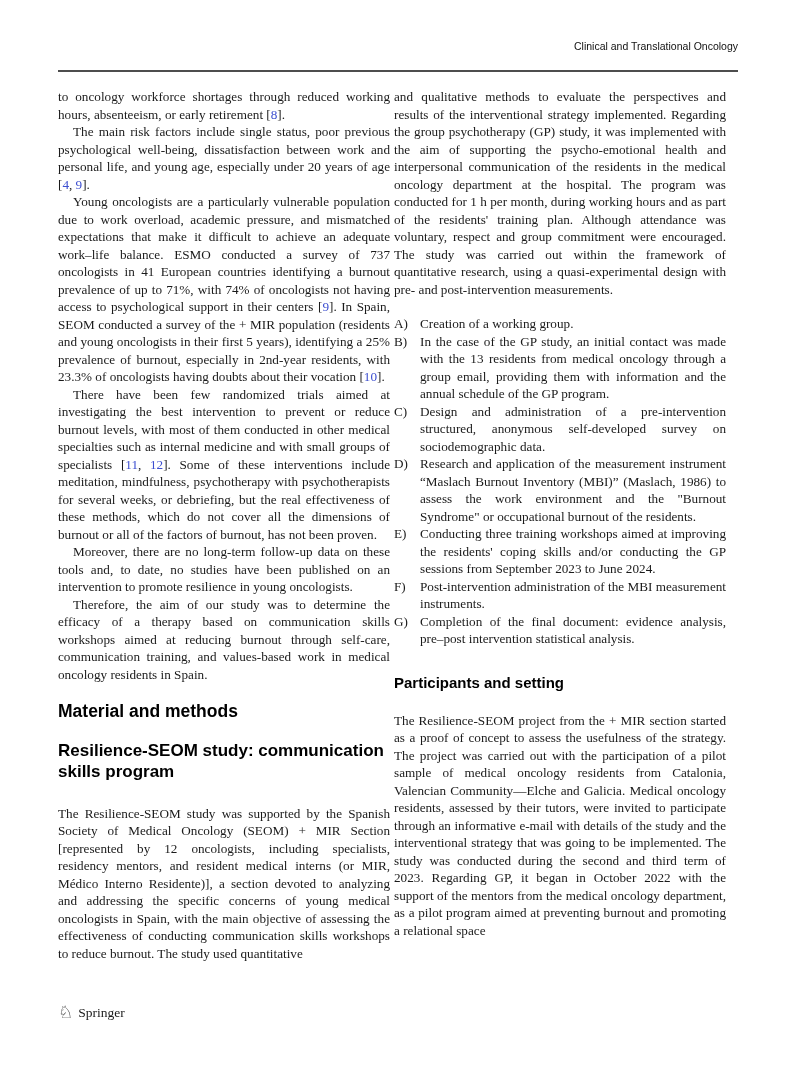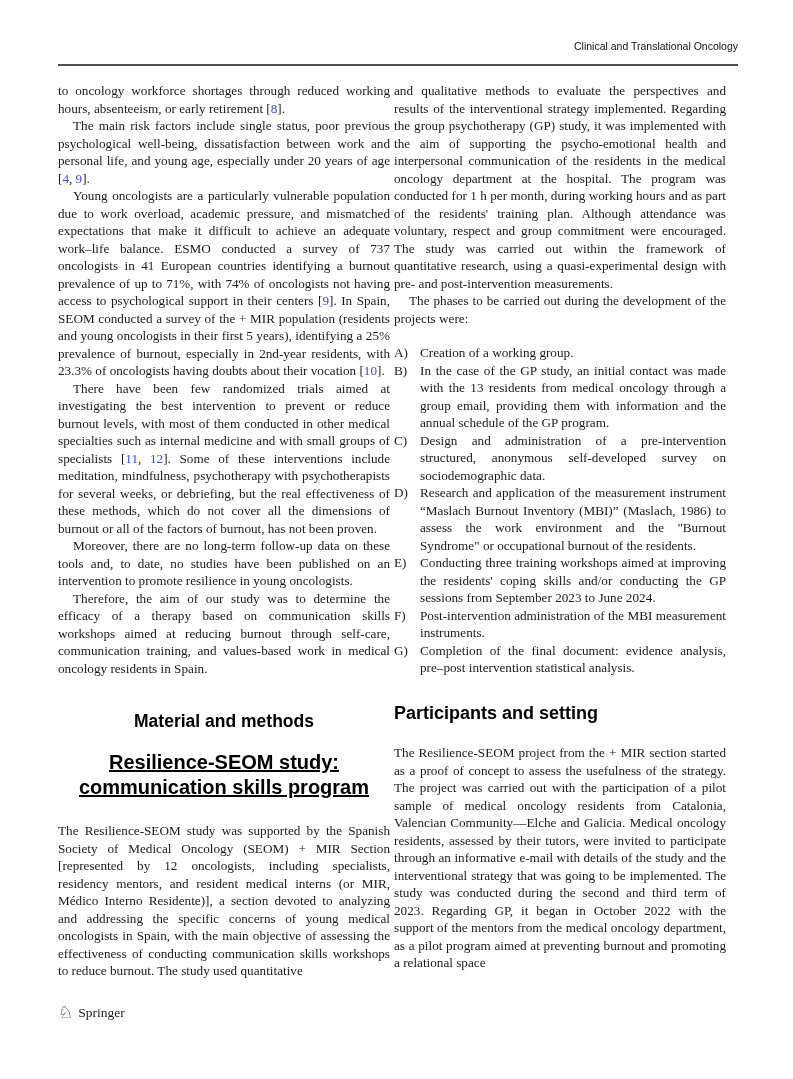--- a/index.html
+++ b/index.html
@@ -17,21 +17,21 @@
     left: 58px;
     top: 40px;
     width: 680px;
   }
   
   .journal-title {
     font-family: "Liberation Sans", sans-serif;
     font-size: 10.5px;
     color: #111;
     text-align: right;
-    margin-bottom: 12px;
+    margin-bottom: 18px;
   }
   .header-rule {
     height: 2px;
     background: #4d4d4d;
     margin-bottom: 16px;
   }
   
   .columns {
     display: flex;
     gap: 4px;
@@ -49,39 +49,38 @@
   .col p { margin: 0; }
   p.indent { text-indent: 15px; }
   .ref { color: #3c4ed0; }
   
   .h1 {
     font-family: "Liberation Sans", sans-serif;
     font-weight: bold;
     font-size: 17.5px;
     line-height: 1.15;
     color: #000;
-    margin: 34px 0 19px 0;
-    text-align: center;
+    margin: 18px 0 19px 0;
+    text-align: left;
     text-indent: 0;
   }
   .h2 {
     font-family: "Liberation Sans", sans-serif;
     font-weight: bold;
-    font-size: 20px;
+    font-size: 17px;
     line-height: 1.25;
     color: #000;
     margin: 0 0 22px 0;
-    text-align: center;
+    text-align: left;
     text-indent: 0;
-    text-decoration: underline;
   }
   .h3 {
     font-family: "Liberation Sans", sans-serif;
     font-weight: bold;
-    font-size: 18px;
+    font-size: 15px;
     line-height: 1.2;
     color: #000;
     margin: 0 0 20px 0;
     text-align: left;
     text-indent: 0;
   }
   .h3-participants {
     margin: 26px 0 20px 0;
   }
   
@@ -145,21 +144,20 @@
         <h1 class="h1">Material and methods</h1>
 
         <h2 class="h2">Resilience-SEOM study: communication skills program</h2>
 
 
         <p>The Resilience-SEOM study was supported by the Spanish Society of Medical Oncology (SEOM) + MIR Section [represented by 12 oncologists, including specialists, residency mentors, and resident medical interns (or MIR, Médico Interno Residente)], a section devoted to analyzing and addressing the specific concerns of young medical oncologists in Spain, with the main objective of assessing the effectiveness of conducting communication skills workshops to reduce burnout. The study used quantitative</p>
       </div>
 
       <div class="col">
         <p>and qualitative methods to evaluate the perspectives and results of the interventional strategy implemented. Regarding the group psychotherapy (GP) study, it was implemented with the aim of supporting the psycho-emotional health and interpersonal communication of the residents in the medical oncology department at the hospital. The program was conducted for 1 h per month, during working hours and as part of the residents' training plan. Although attendance was voluntary, respect and group commitment were encouraged. The study was carried out within the framework of quantitative research, using a quasi-experimental design with pre- and post-intervention measurements.</p>
-        <p class="indent">The phases to be carried out during the development of the projects were:</p>
 
         <ol class="phase-list">
           <li class="phase-item">
             <span class="phase-label">A)</span>
             <span class="phase-text">Creation of a working group.</span>
           </li>
           <li class="phase-item">
             <span class="phase-label">B)</span>
             <span class="phase-text">In the case of the GP study, an initial contact was made with the 13 residents from medical oncology through a group email, providing them with information and the annual schedule of the GP program.</span>
           </li>

